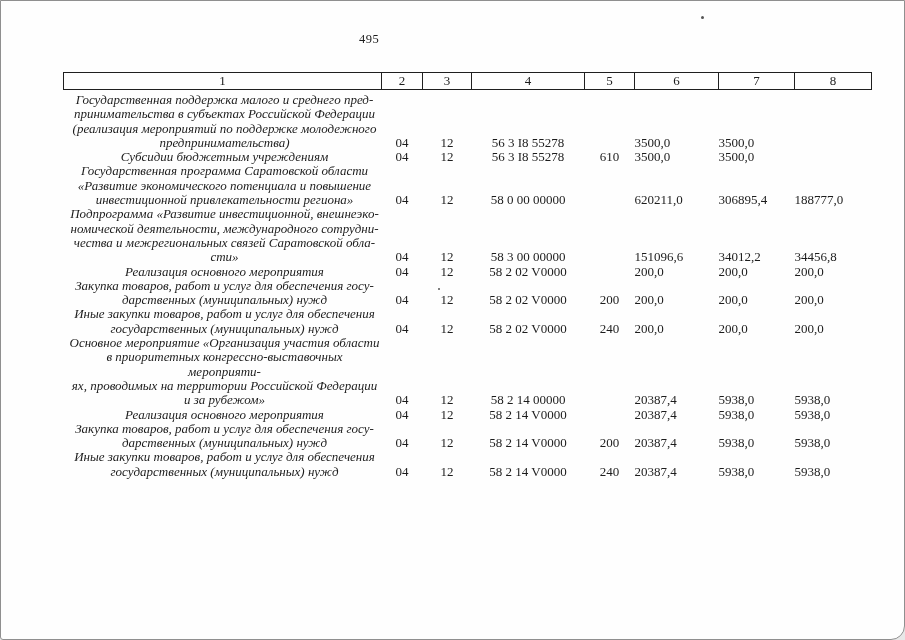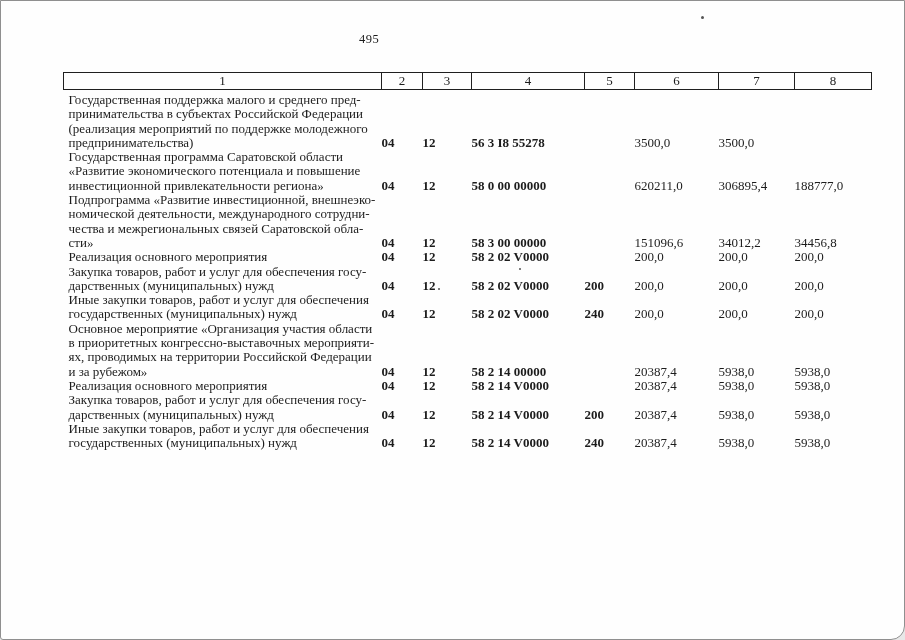--- a/index.html
+++ b/index.html
@@ -41,25 +41,26 @@
     line-height: 16px;
   }
   tbody td {
     padding: 0;
     vertical-align: bottom;
     line-height: 14.3px;
   }
   tbody tr:first-child td { padding-top: 3px; }
   td.c1 {
     white-space: pre-line;
-    text-align: left;
+    text-align: center;
     padding-left: 5px;
     padding-right: 1px;
-  }
-  td.cc { text-align: left; font-weight: bold; }
+    font-style: italic;
+  }
+  td.cc { text-align: center; }
   td.cn { padding-right: 4px; }
   .speck {
     position: absolute;
     background: #555;
     border-radius: 50%;
   }
 </style>
 </head>
 <body>
 
@@ -98,20 +99,30 @@
 предпринимательства)</td>
         <td class="cc">04</td>
         <td class="cc">12</td>
         <td class="cc">56 3 I8 55278</td>
         <td class="cc"></td>
         <td class="cn">3500,0</td>
         <td class="cn">3500,0</td>
         <td class="cn"></td>
       </tr>
         <tr>
+        <td class="c1">Субсидии бюджетным учреждениям</td>
+        <td class="cc">04</td>
+        <td class="cc">12</td>
+        <td class="cc">56 3 I8 55278</td>
+        <td class="cc">610</td>
+        <td class="cn">3500,0</td>
+        <td class="cn">3500,0</td>
+        <td class="cn"></td>
+      </tr>
+        <tr>
         <td class="c1">Государственная программа Саратовской области
 «Развитие экономического потенциала и повышение
 инвестиционной привлекательности региона»</td>
         <td class="cc">04</td>
         <td class="cc">12</td>
         <td class="cc">58 0 00 00000</td>
         <td class="cc"></td>
         <td class="cn">620211,0</td>
         <td class="cn">306895,4</td>
         <td class="cn">188777,0</td>

